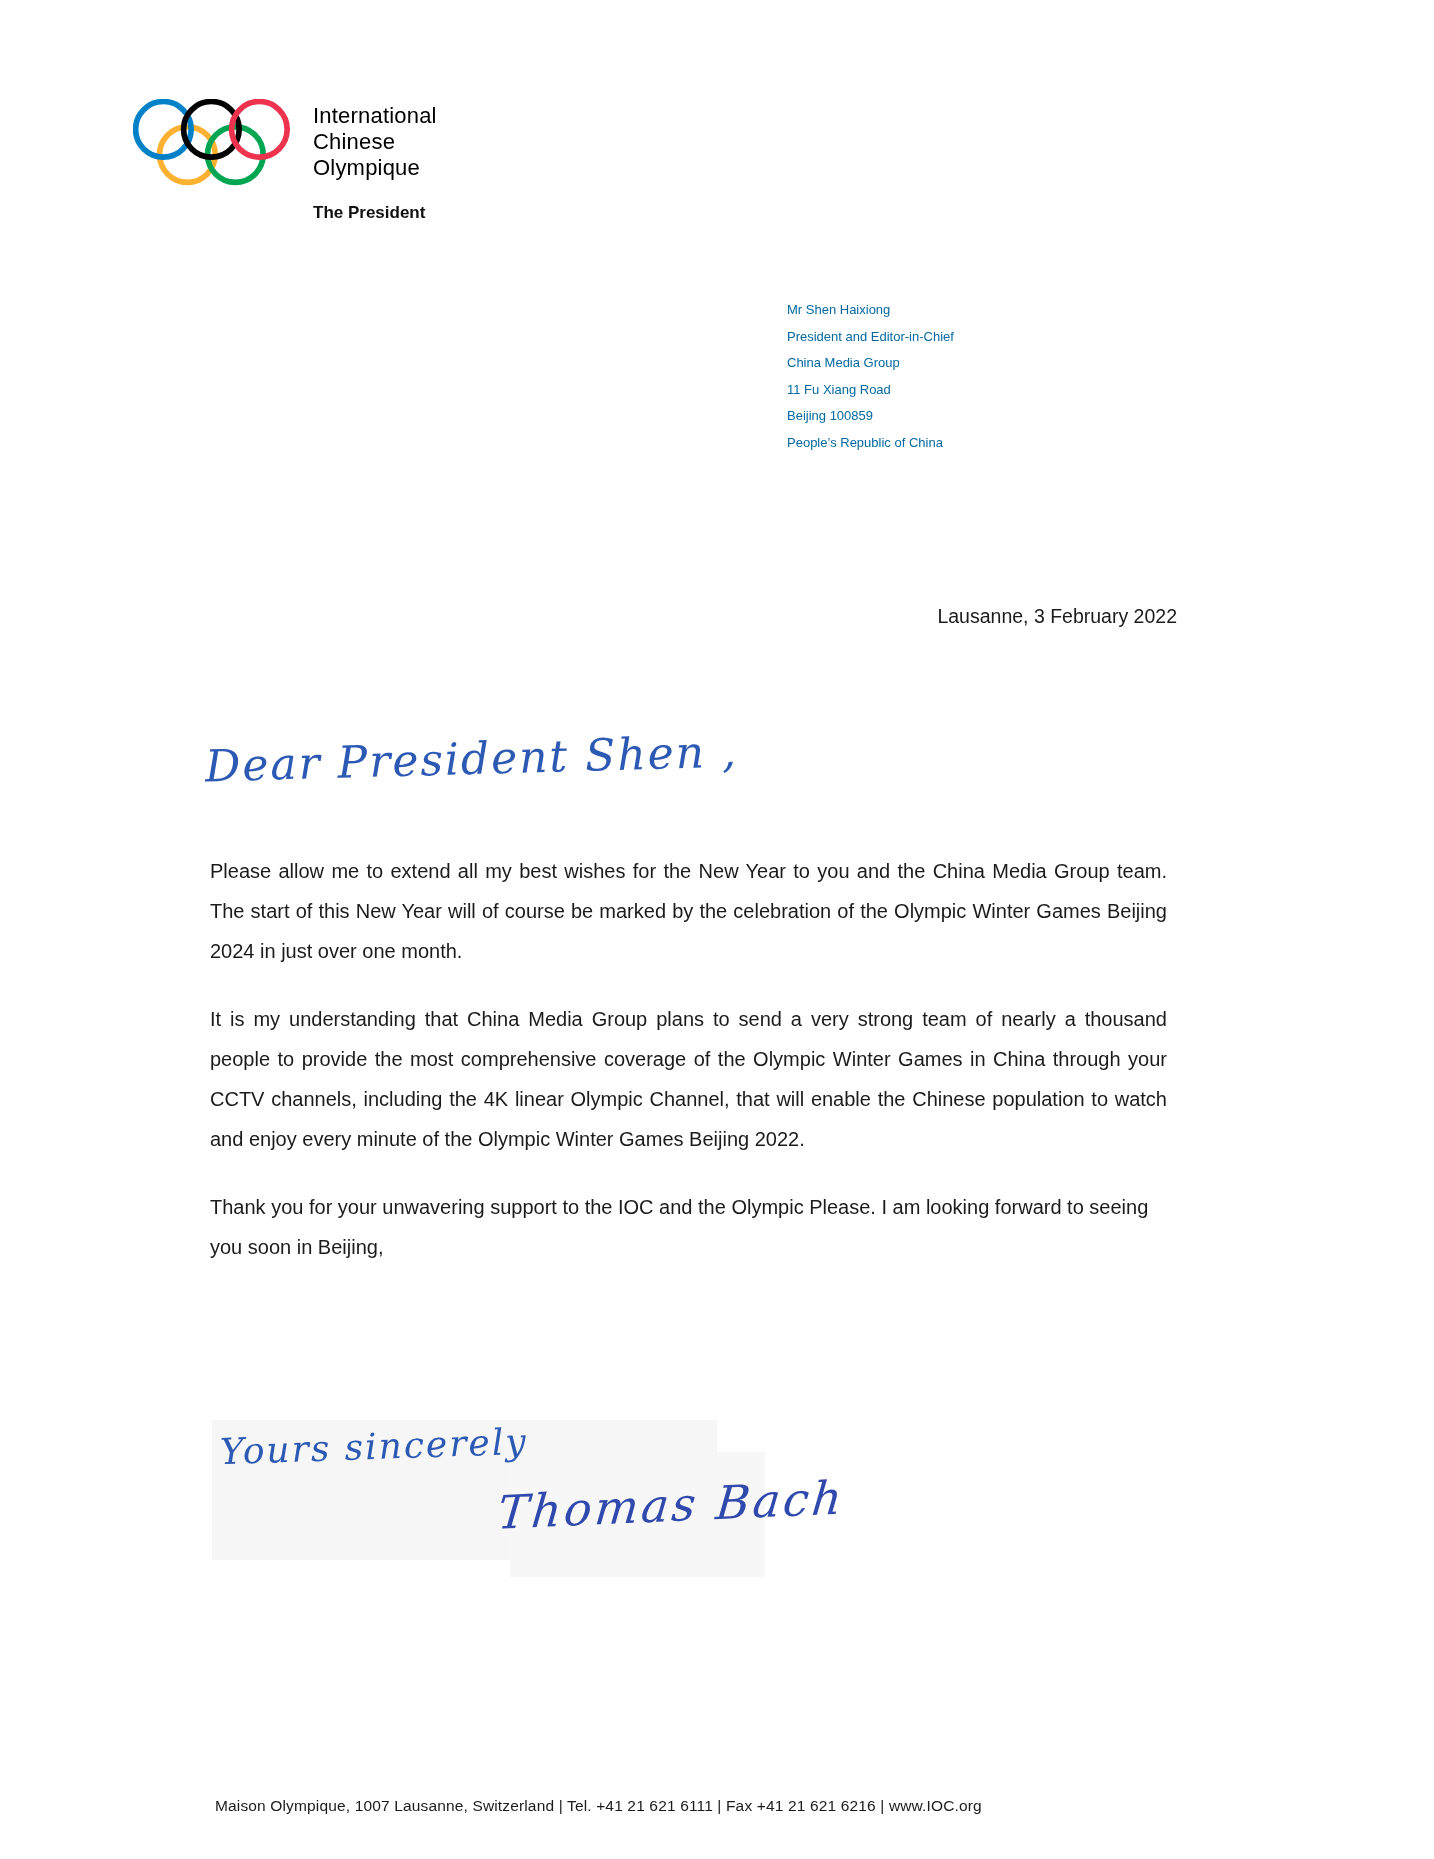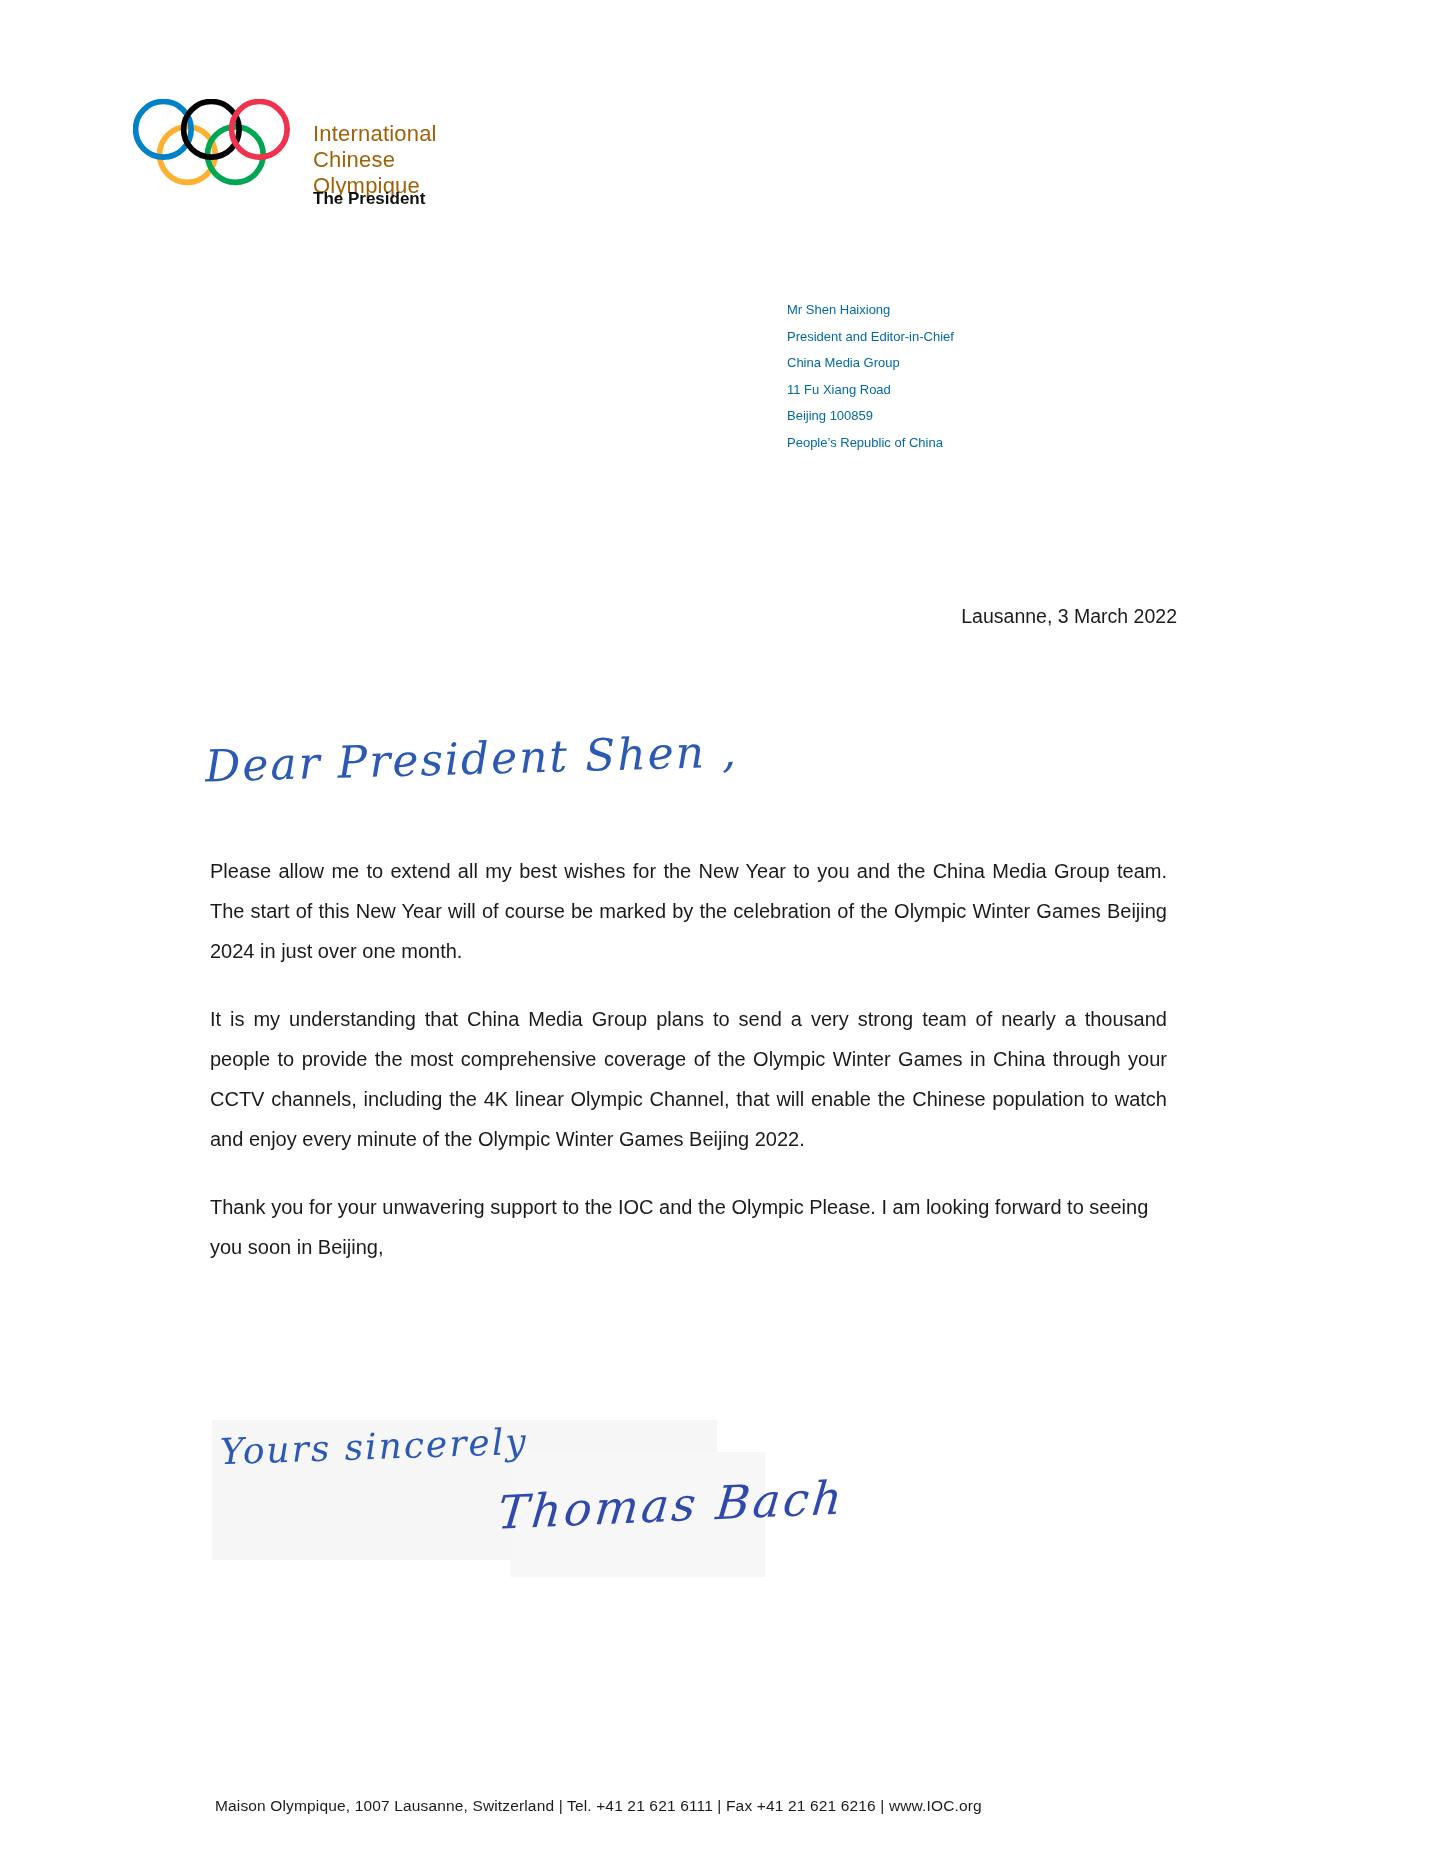--- a/index.html
+++ b/index.html
@@ -10,25 +10,25 @@
     color: #1d1d1d;
     position: relative;
     overflow: hidden;
   }
   .page { position: absolute; inset: 0; background: #ffffff; }
 
   
   .logo { position: absolute; left: 133px; top: 99px; width: 158px; height: 96px; }
   .logo circle { fill: none; stroke-width: 9; }
   .org {
-    position: absolute; left: 313px; top: 121px;
-    font-size: 22px; line-height: 26px; letter-spacing: 0.2px; color: #a16207;
+    position: absolute; left: 313px; top: 103px;
+    font-size: 22px; line-height: 26px; letter-spacing: 0.2px; color: #000000;
   }
   .role {
-    position: absolute; left: 313px; top: 189px;
+    position: absolute; left: 313px; top: 203px;
     font-size: 17px; font-weight: bold; color: #111;
   }
 
   
   .recipient {
     position: absolute; left: 787px; top: 297px;
     font-size: 13px; line-height: 26.5px; color: #0369a1;
   }
 
   
@@ -104,21 +104,21 @@
 
   <div class="recipient">
     <div>Mr Shen Haixiong</div>
     <div>President and Editor-in-Chief</div>
     <div>China Media Group</div>
     <div>11 Fu Xiang Road</div>
     <div>Beijing 100859</div>
     <div>People’s Republic of China</div>
   </div>
 
-  <div class="dateline">Lausanne, 3 March 2022</div>
+  <div class="dateline">Lausanne, 3 February 2022</div>
 
   <div class="hand salutation">Dear President Shen ,</div>
 
   <div class="body-text">
     <p>Please allow me to extend all my best wishes for the New Year to you and the China Media Group team. The start of this New Year will of course be marked by the celebration of the Olympic Winter Games Beijing 2024 in just over one month.</p>
     <p>It is my understanding that China Media Group plans to send a very strong team of nearly a thousand people to provide the most comprehensive coverage of the Olympic Winter Games in China through your CCTV channels, including the 4K linear Olympic Channel, that will enable the Chinese population to watch and enjoy every minute of the Olympic Winter Games Beijing 2022.</p>
     <p>Thank you for your unwavering support to the IOC and the Olympic Please.  I am looking forward to seeing you soon in Beijing,</p>
   </div>
 
   <div class="scan-patch patch-a"></div>

